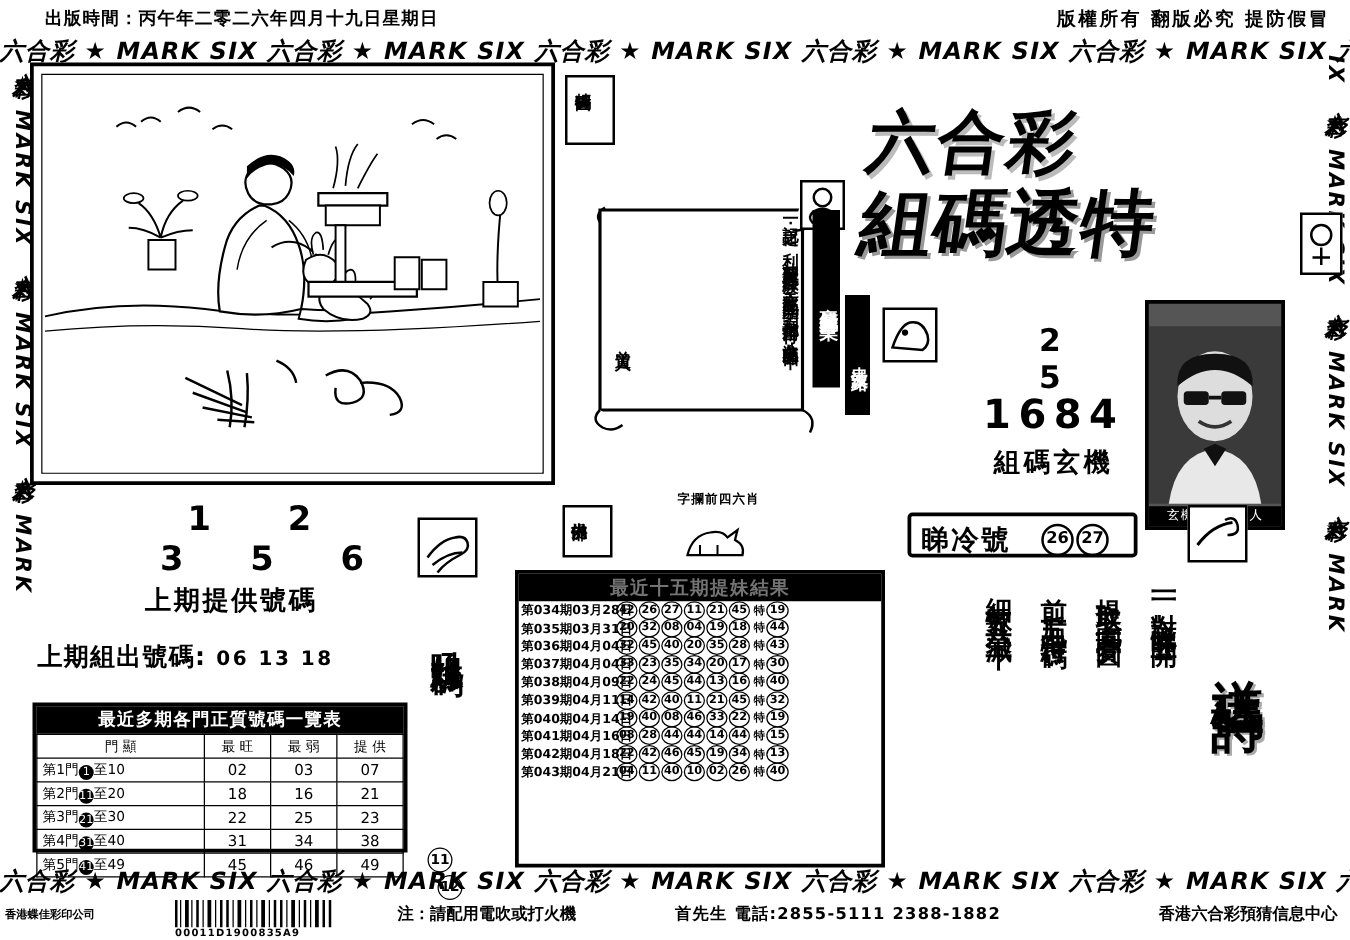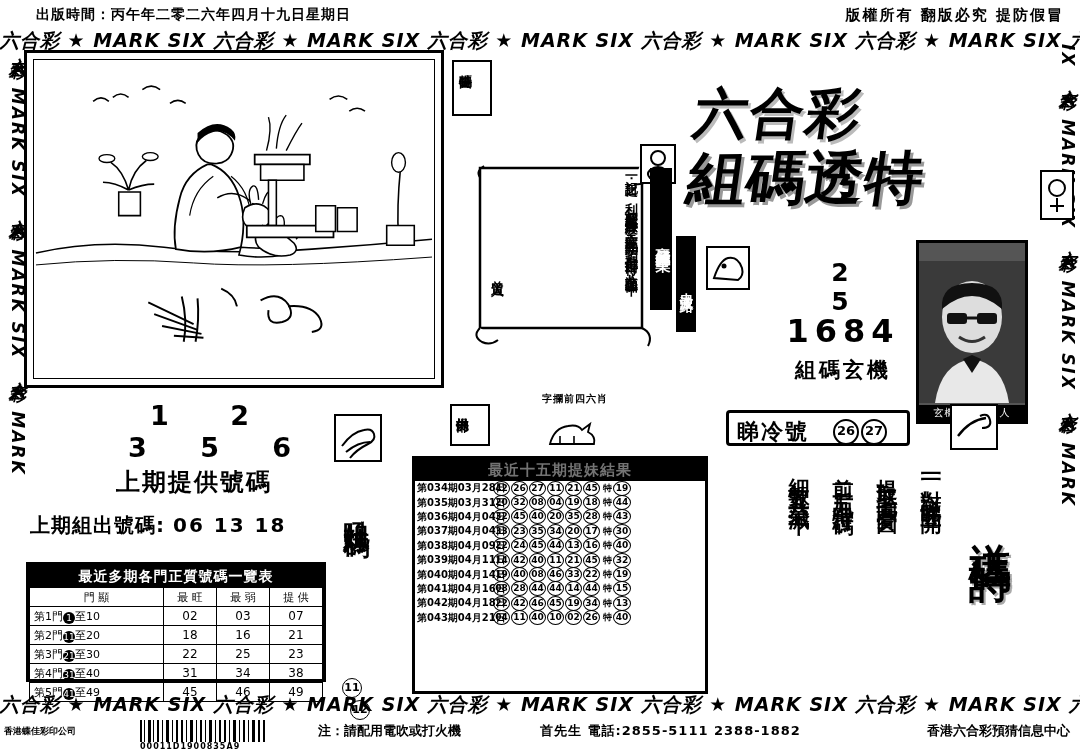--- a/index.html
+++ b/index.html
@@ -43,23 +43,23 @@
     position:absolute;left:24px;top:50px;width:420px;height:338px;
     border:3px solid #000;background:#fff;
     box-sizing:border-box;
   }
   .picinner{position:absolute;inset:6px;border:1px solid #000;overflow:hidden;background:#fff;}
   .pic-svg{position:absolute;inset:0;}
 
   
   .topnums{position:absolute;left:150px;top:400px;font-size:27px;font-weight:bold;letter-spacing:26px;}
   .topnums2{position:absolute;left:128px;top:432px;font-size:27px;font-weight:bold;letter-spacing:22px;}
-  .lastlabel{position:absolute;left:116px;top:466px;font-size:24px;font-weight:bold;letter-spacing:2px;}
+  .lastlabel{position:absolute;left:116px;top:466px;font-size:21px;font-weight:bold;letter-spacing:2px;}
   .lastgroup{position:absolute;left:30px;top:512px;font-size:20px;font-weight:bold;letter-spacing:1px;}
-  .lastgroup b{font-size:20px;letter-spacing:2px;margin-top:44px;}
+  .lastgroup b{font-size:16px;letter-spacing:2px;margin-top:44px;}
 
   
   .ltable{
     position:absolute;left:26px;top:562px;width:300px;height:120px;
     border:3px solid #000;background:#fff;box-sizing:border-box;
   }
   .ltable-title{
     position:absolute;left:0;top:0;width:100%;height:22px;
     background:#000;color:#fff;font-size:14px;font-weight:bold;
     text-align:center;line-height:22px;letter-spacing:1px;

